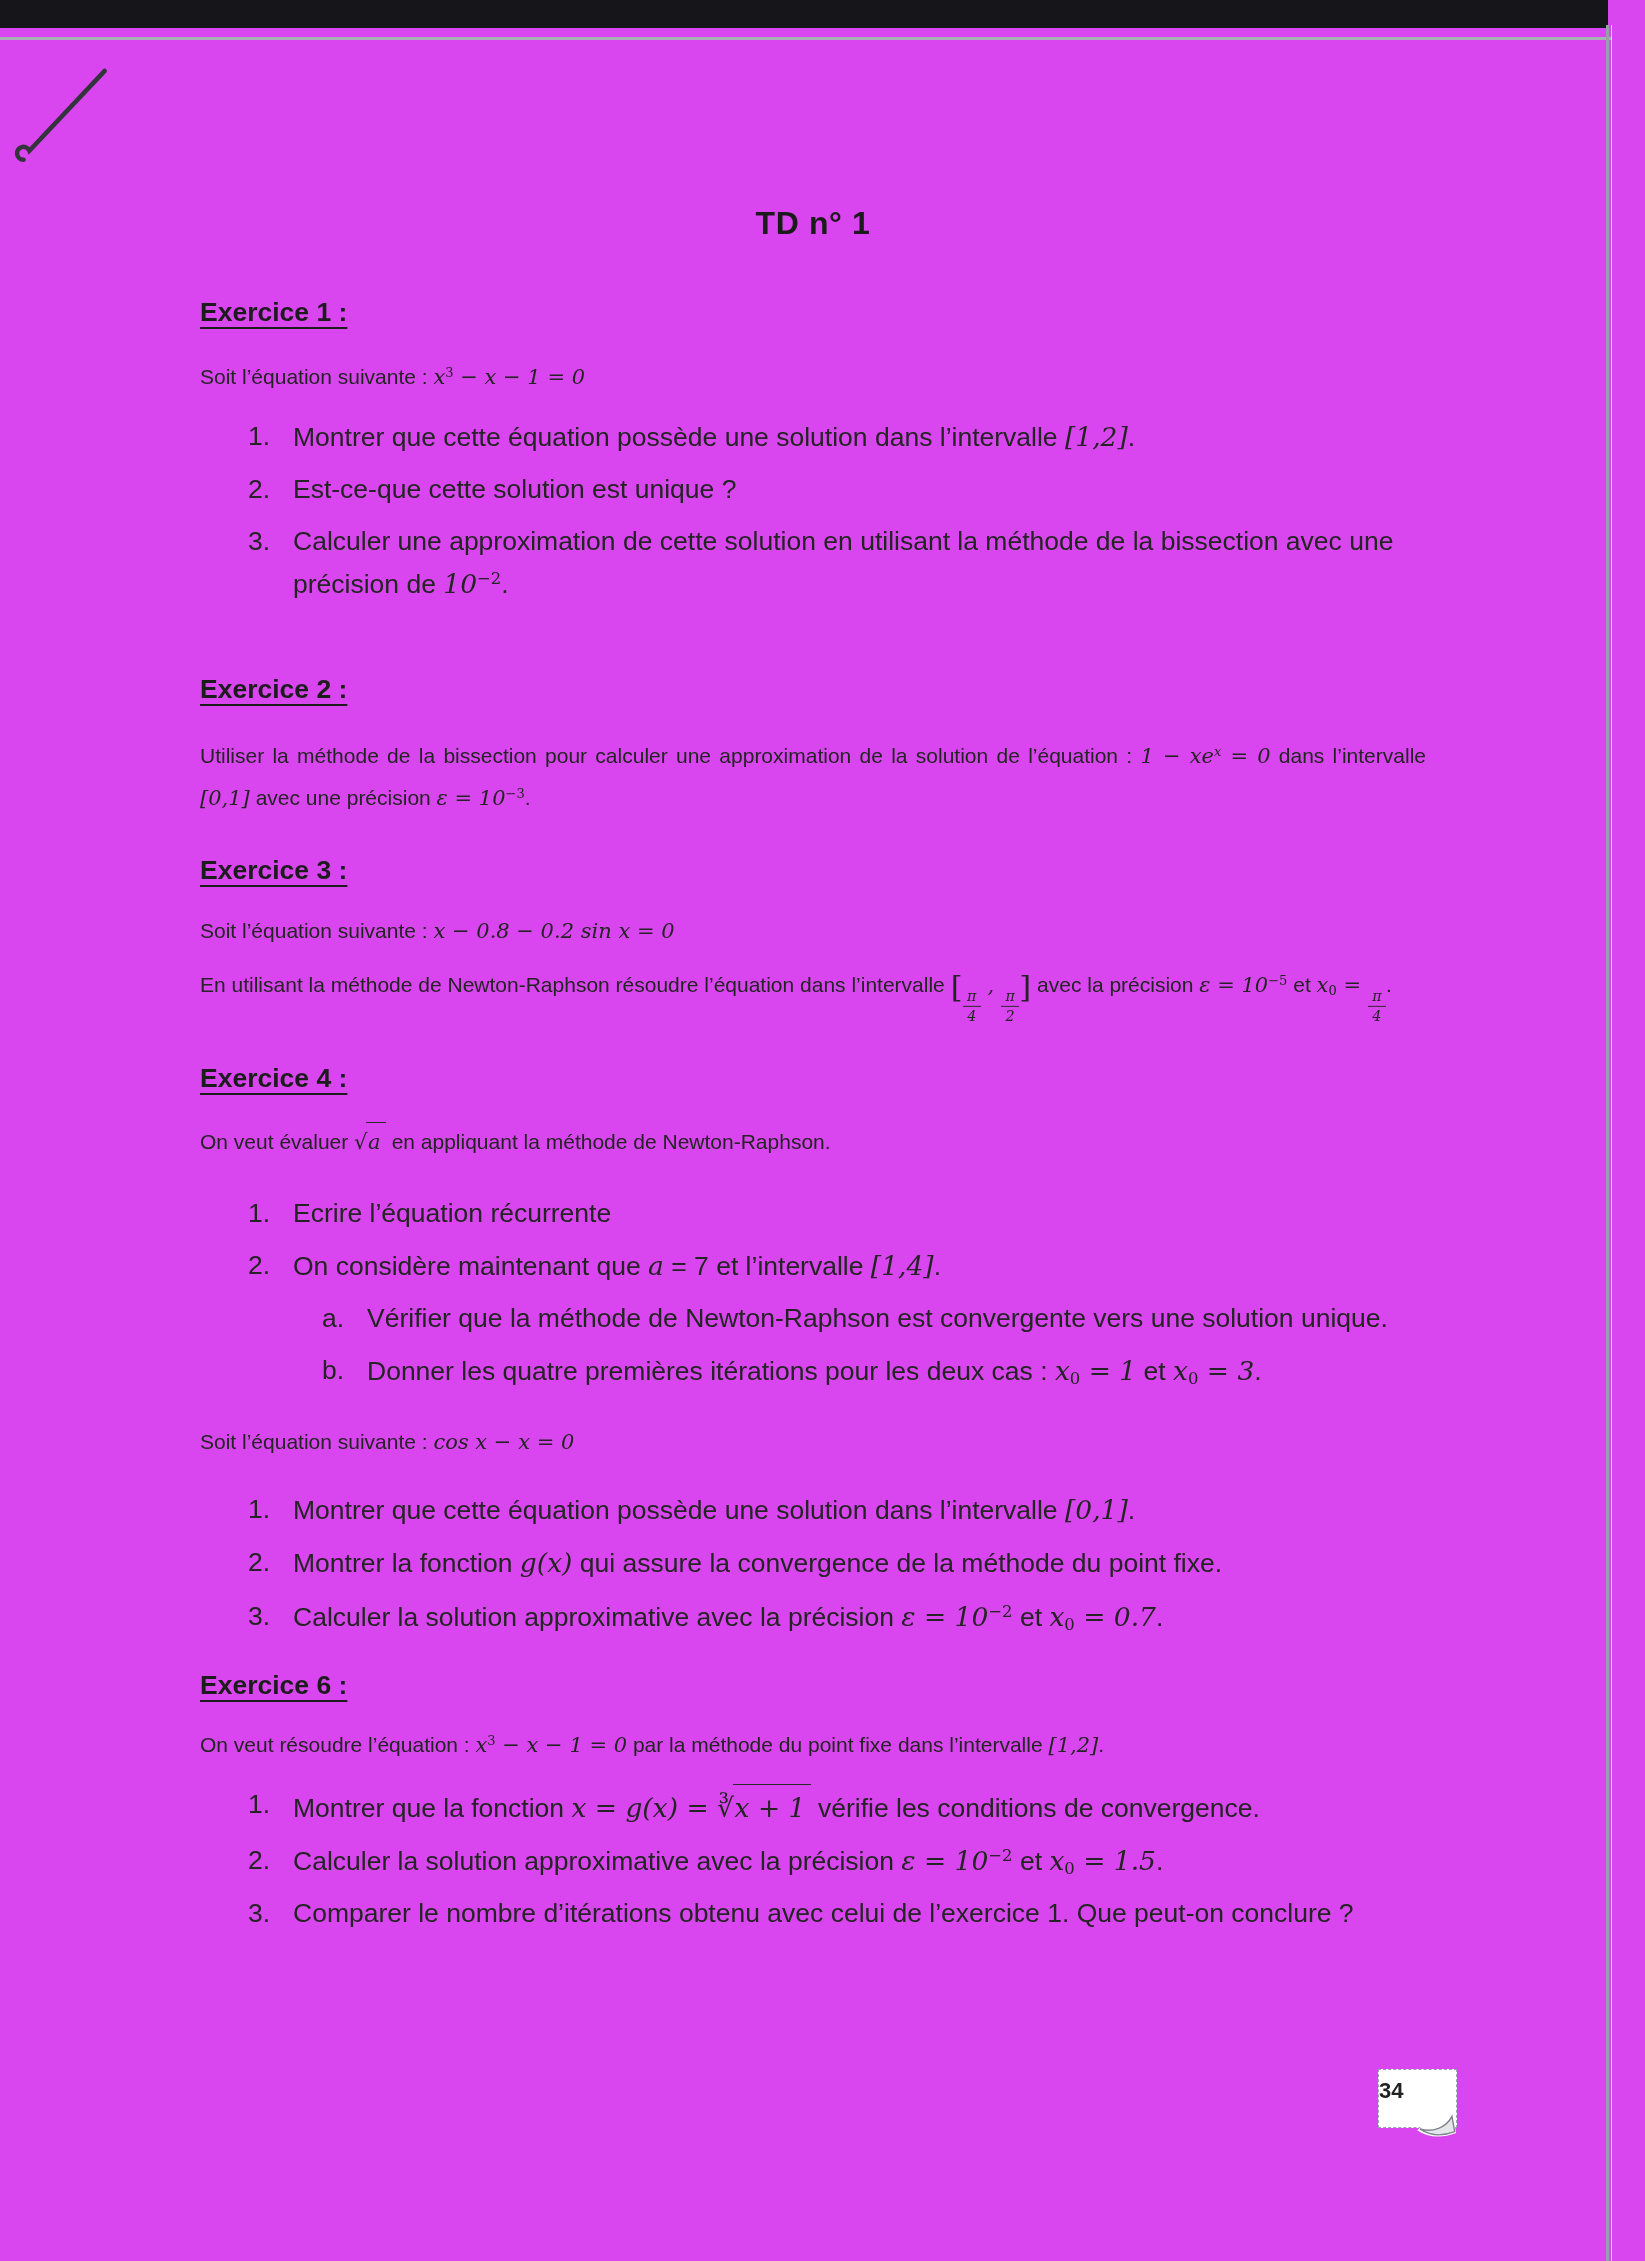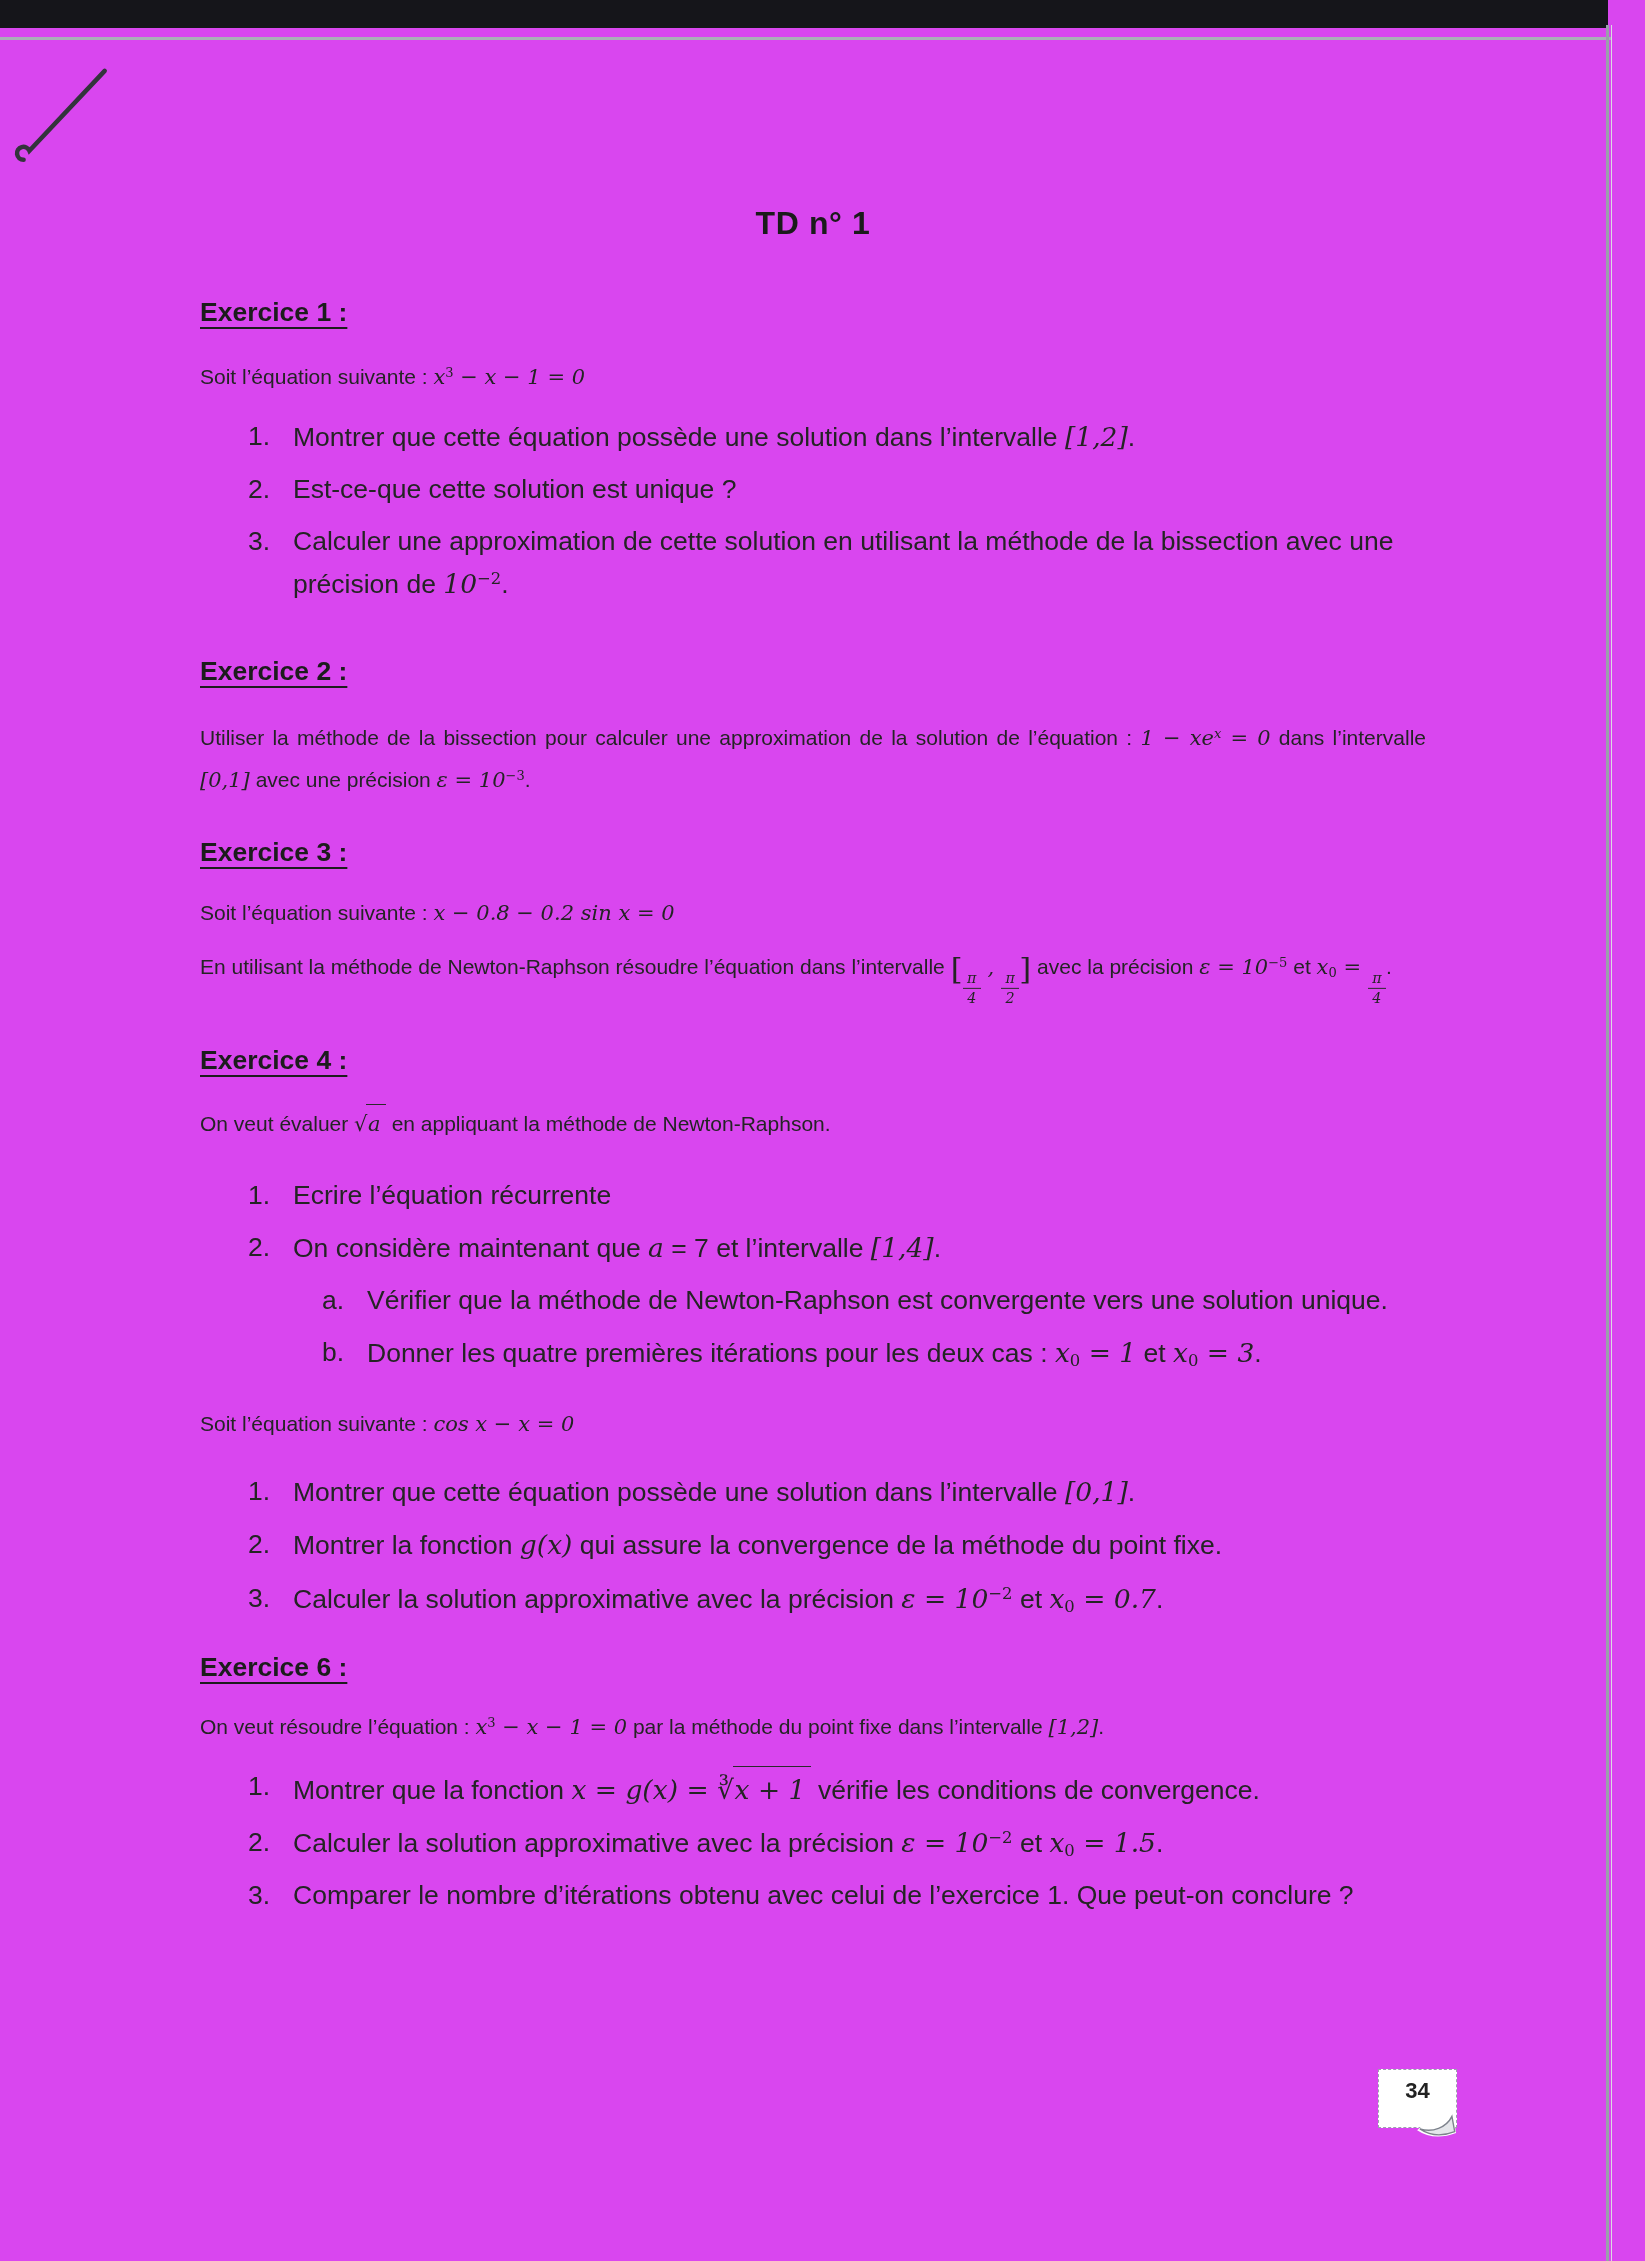--- a/index.html
+++ b/index.html
@@ -45,21 +45,21 @@
         font-size:0.68em;line-height:1.12;transform:translateY(-0.15em);}
   .frac .num{border-bottom:1.9px solid #2a2a2a;padding:0 4.5px 1.3px;}
   .frac .den{padding-top:1.3px;}
   .rad{display:inline-flex;align-items:baseline;}
   .rad .rsign{font-family:"DejaVu Serif","Liberation Serif",serif;font-style:normal;}
   .rad .vinc{border-top:1.9px solid #2a2a2a;padding:1.9px 5.2px 0 1.9px;margin-left:-1.3px;}
 
   
   .pagenum-box{position:absolute;left:1378px;top:2069px;width:79px;height:59px;
     background:#ffffff;border:1.3px dashed #9aa2ac;box-sizing:border-box;}
-  .pagenum{position:absolute;left:0;right:0;top:7.7px;text-align:center;font-size:22px;font-weight:600;color:#222;}
+  .pagenum{position:absolute;left:0;right:0;top:7.7px;font-size:22px;font-weight:600;color:#222;}
   .page-curl{position:absolute;right:-5.2px;bottom:-13px;width:46px;height:39px;}
 </style>
 </head>
 <body>
 
 <div class="page">
 
   <div class="scan-strip-top"></div>
   <div class="scan-line-top"></div>
   <div class="scan-edge-right"></div>
@@ -84,21 +84,21 @@
       <div class="li">
         <span class="marker">2.</span>
         <span class="body"><span>Est-ce-que cette solution est unique ?</span></span>
       </div>
       <div class="li">
         <span class="marker">3.</span>
         <span class="body"><span>Calculer une approximation de cette solution en utilisant la méthode de la bissection avec une précision de </span><span class="math">10</span><sup class="math upr">−2</sup><span>.</span></span>
       </div>
     </div>
 
-    <div class="ex-heading" style="margin-top:50px">
+    <div class="ex-heading" style="margin-top:68px">
       <span class="hd">Exercice 2 :</span>
     </div>
     <p class="para justify lh-20" style="margin-top:30px"><span>Utiliser la méthode de la bissection pour calculer une approximation de la solution de l’équation : </span><span class="math">1 − xe</span><sup class="math">x</sup><span class="math"> = 0</span><span> dans l’intervalle </span><span class="math">[0,1]</span><span> avec une précision </span><span class="math">ε = 10</span><sup class="math upr">−3</sup><span>.</span></p>
 
     <div class="ex-heading" style="margin-top:36px">
       <span class="hd">Exercice 3 :</span>
     </div>
     <p class="para" style="margin-top:28px"><span>Soit l’équation suivante : </span><span class="math">x − 0.8 − 0.2 sin x = 0</span></p>
     <p class="para justify lh-19" style="margin-top:17px"><span>En utilisant la méthode de Newton-Raphson résoudre l’équation dans l’intervalle </span><span class="bigbr math upr">[</span><span class="frac">
           <span class="num math">π</span>

